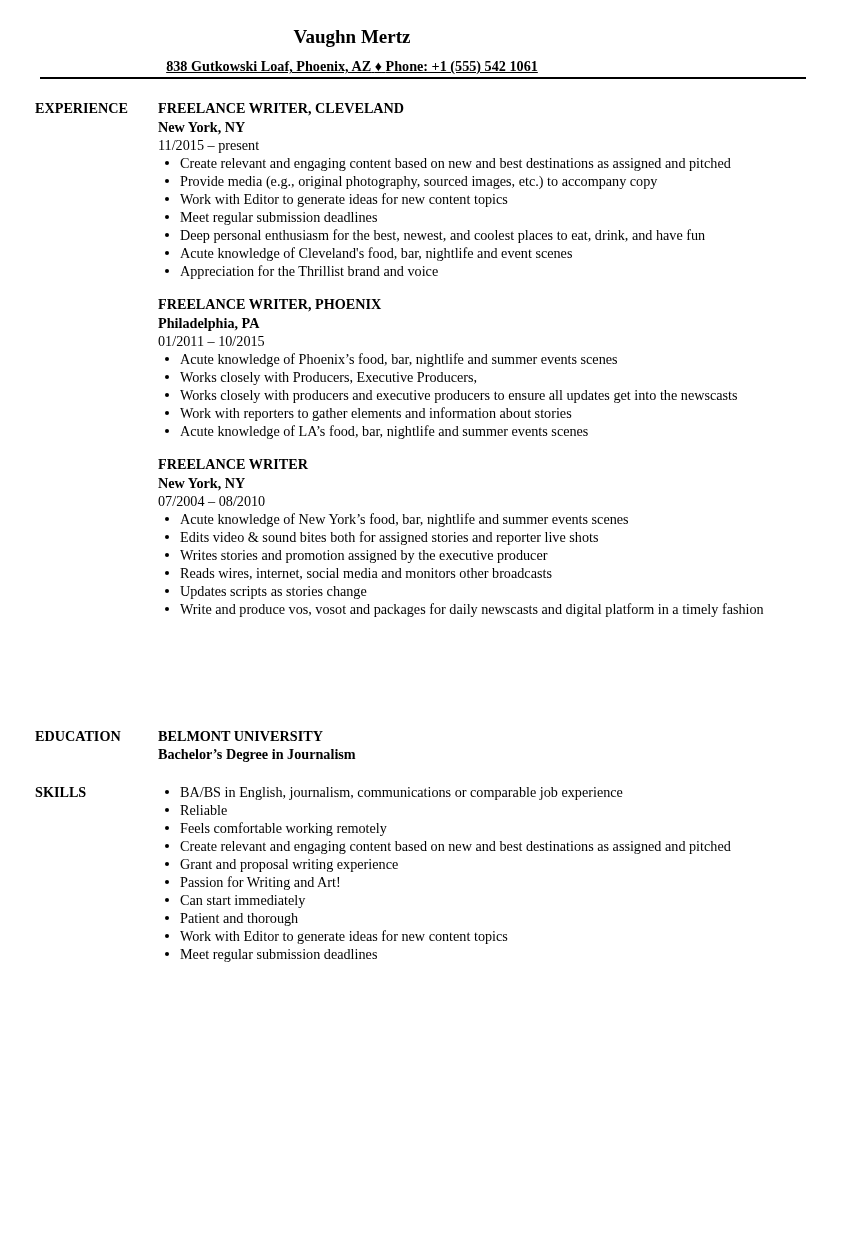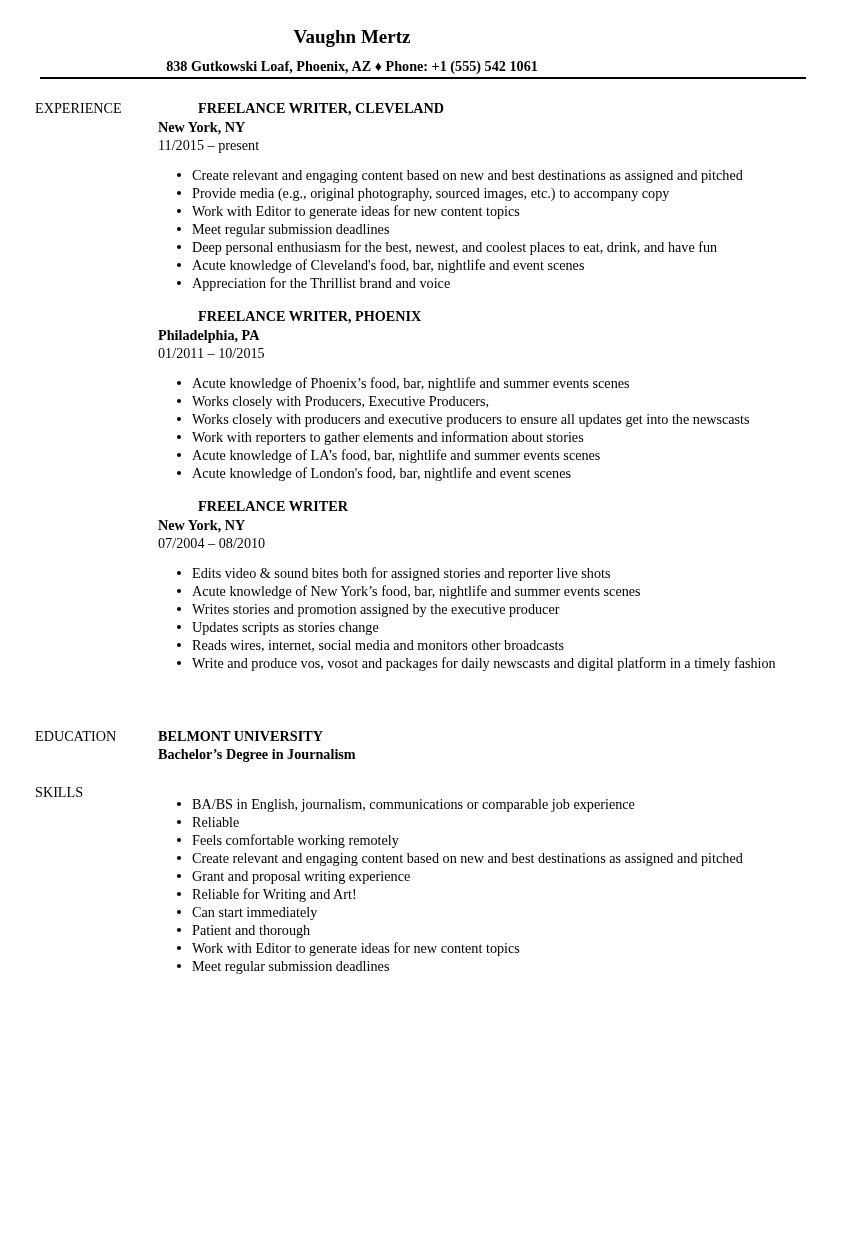--- a/index.html
+++ b/index.html
@@ -3,32 +3,32 @@
 <meta charset="utf-8">
 <style>
   html, body { margin: 0; padding: 0; background: #ffffff; }
   body {
     width: 860px; height: 1240px; position: relative; overflow: hidden;
     font-family: "Liberation Serif", "DejaVu Serif", serif;
     color: #000000; font-size: 14.2px;
   }
   .header { position: absolute; left: 0; top: 24px; width: 704px; text-align: center; }
   .name { font-weight: bold; font-size: 19px; line-height: 26px; margin: 0; }
-  .contact { font-weight: bold; font-size: 14.2px; line-height: 18px; margin-top: 7px; }
+  .contact { font-weight: bold; font-size: 14.2px; line-height: 18px; margin-top: 7px; text-decoration: underline; }
   .rule { position: absolute; left: 40px; top: 77px; width: 766px; height: 2px; background: #000; }
 
   .section { position: absolute; left: 0; width: 860px; }
-  .sec-label { position: absolute; left: 35px; top: 0; font-weight: normal; font-size: 14.2px; line-height: 18px; text-align: center; }
+  .sec-label { position: absolute; left: 35px; top: 0; font-weight: bold; font-size: 14.2px; line-height: 18px; text-align: center; }
   .sec-body { position: absolute; left: 158px; top: 0; width: 660px; }
 
   .job { margin-bottom: 15px; }
   .job-title, .job-loc, .edu-school, .edu-degree { font-weight: bold; line-height: 18px; }
-  .job-title { line-height: 19px; margin-left: 40px; }
+  .job-title { line-height: 19px; }
   .job-dates { line-height: 18px; }
-  ul.bullets { list-style: none; margin: 12px; padding: 0; }
+  ul.bullets { list-style: none; margin: 0; padding: 0; }
   ul.bullets li { position: relative; padding-left: 22px; line-height: 18px; }
   ul.bullets li::before {
     content: ""; position: absolute; left: 7px; top: 7px; width: 4px; height: 4px;
     border-radius: 50%; background: #000;
   }
 </style>
 </head>
 <body>
 
 <div class="header">
@@ -61,33 +61,32 @@
       <div class="job">
         <div class="job-title">FREELANCE WRITER, PHOENIX</div>
         <div class="job-loc">Philadelphia, PA</div>
         <div class="job-dates">01/2011 – 10/2015</div>
         <ul class="bullets">
           <li>Acute knowledge of Phoenix’s food, bar, nightlife and summer events scenes</li>
           <li>Works closely with Producers, Executive Producers,</li>
           <li>Works closely with producers and executive producers to ensure all updates get into the newscasts</li>
           <li>Work with reporters to gather elements and information about stories</li>
           <li>Acute knowledge of LA’s food, bar, nightlife and summer events scenes</li>
-          <li>Acute knowledge of London's food, bar, nightlife and event scenes</li>
         </ul>
       </div>
       <div class="job">
         <div class="job-title">FREELANCE WRITER</div>
         <div class="job-loc">New York, NY</div>
         <div class="job-dates">07/2004 – 08/2010</div>
         <ul class="bullets">
+          <li>Acute knowledge of New York’s food, bar, nightlife and summer events scenes</li>
           <li>Edits video &amp; sound bites both for assigned stories and reporter live shots</li>
-          <li>Acute knowledge of New York’s food, bar, nightlife and summer events scenes</li>
           <li>Writes stories and promotion assigned by the executive producer</li>
+          <li>Reads wires, internet, social media and monitors other broadcasts</li>
           <li>Updates scripts as stories change</li>
-          <li>Reads wires, internet, social media and monitors other broadcasts</li>
           <li>Write and produce vos, vosot and packages for daily newscasts and digital platform in a timely fashion</li>
         </ul>
       </div>
     </div>
 </div>
 
 <div class="section" style="top:727px;">
   <div class="sec-label">EDUCATION</div>
   <div class="sec-body">
     <div class="edu-school">BELMONT UNIVERSITY</div>
@@ -97,20 +96,20 @@
 
 <div class="section" style="top:783px;">
   <div class="sec-label">SKILLS</div>
   <div class="sec-body">
     <ul class="bullets" id="skills">
         <li>BA/BS in English, journalism, communications or comparable job experience</li>
         <li>Reliable</li>
         <li>Feels comfortable working remotely</li>
         <li>Create relevant and engaging content based on new and best destinations as assigned and pitched</li>
         <li>Grant and proposal writing experience</li>
-        <li>Reliable for Writing and Art!</li>
+        <li>Passion for Writing and Art!</li>
         <li>Can start immediately</li>
         <li>Patient and thorough</li>
         <li>Work with Editor to generate ideas for new content topics</li>
         <li>Meet regular submission deadlines</li>
       </ul>
   </div>
 </div>
 
 </body></html>

